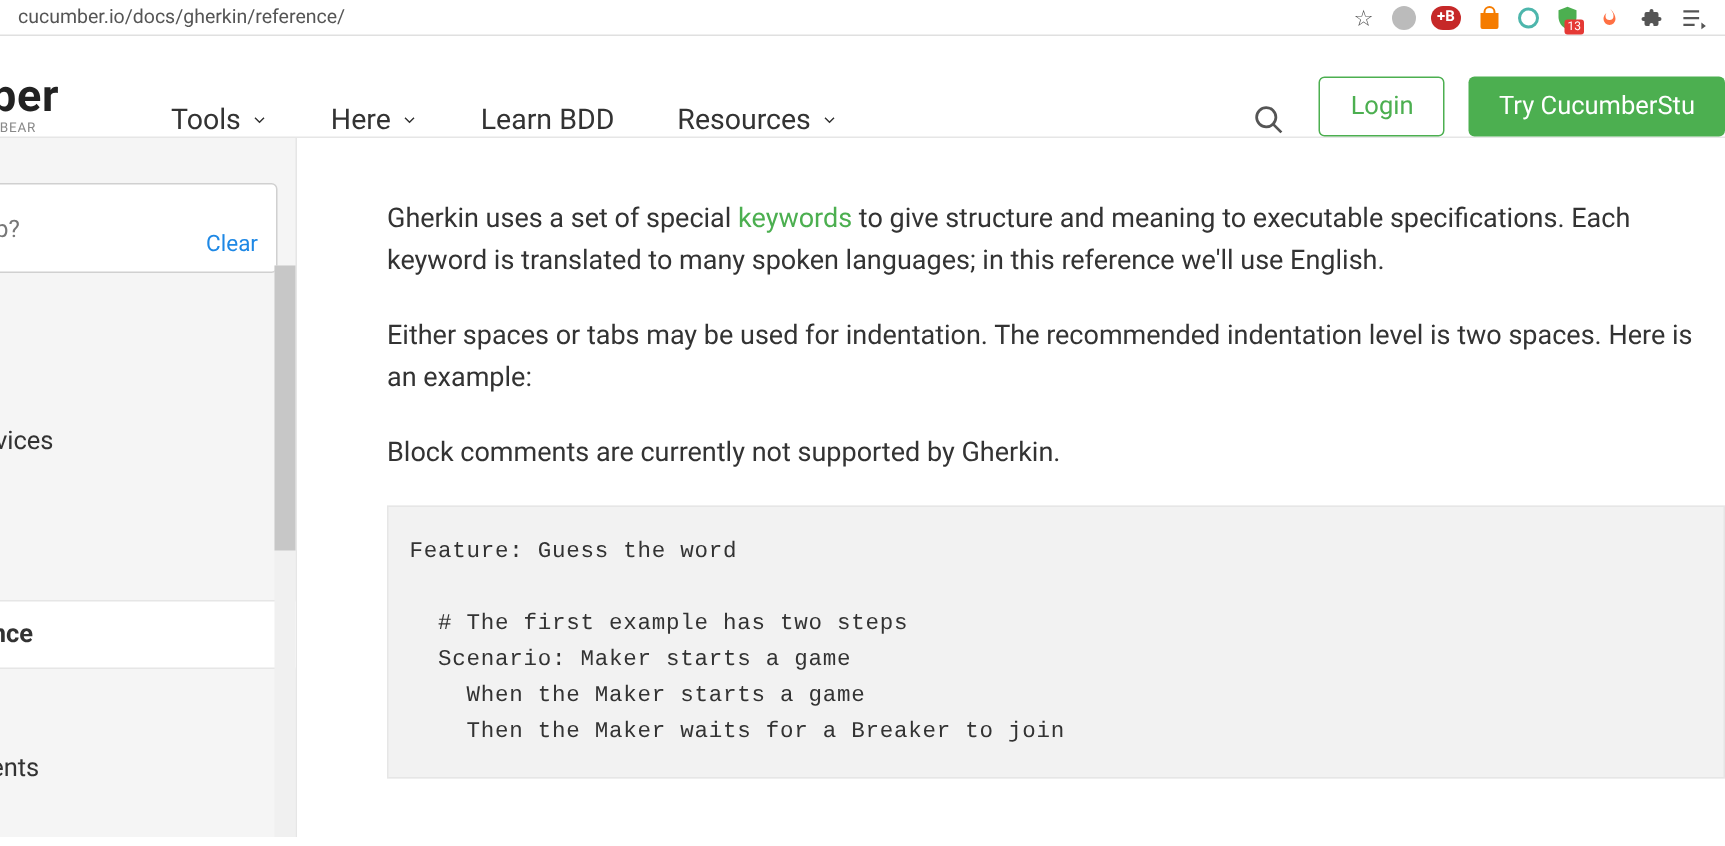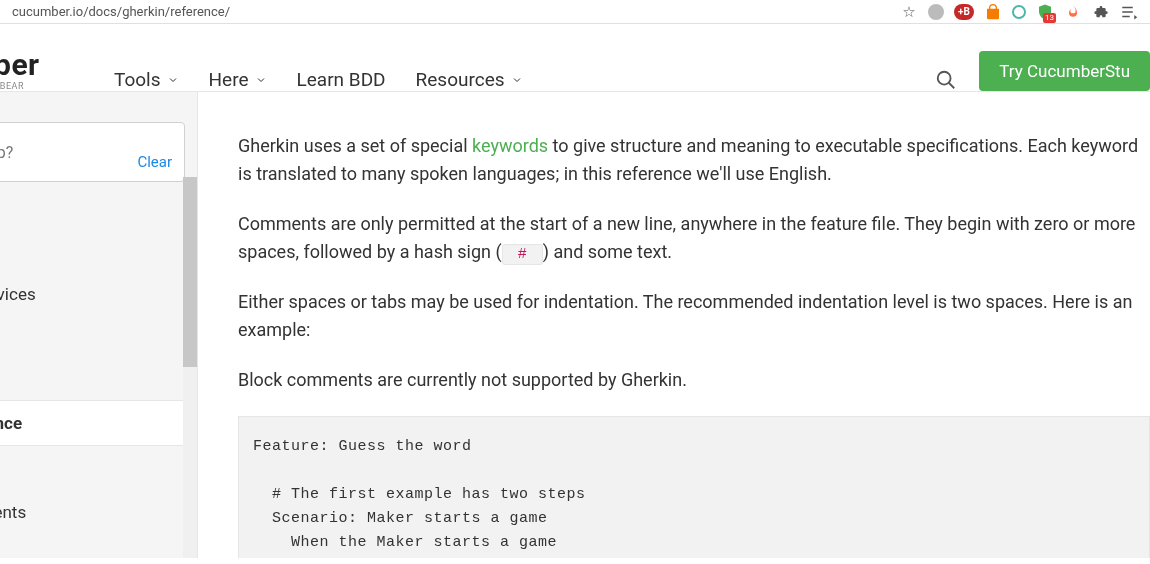--- a/index.html
+++ b/index.html
@@ -49,21 +49,21 @@
     padding-right: 0;
   }
   .logo-frag {
     line-height: 1;
     padding-left: 0;
     margin-left: -6px;
     width: 90px;
   }
   .logo-top { font-size: 30px; font-weight: 700; letter-spacing: 0.5px; color: #222; }
   .logo-sub { font-size: 9px; letter-spacing: 0.5px; color: #888; margin-top: 2px; }
-  .nav-links { display: flex; gap: 30px; margin-left: 30px; font-size: 19px; color: #333; }
+  .nav-links { display: flex; gap: 42px; margin-left: 30px; font-size: 19px; color: #333; }
   .nav-item { display: flex; align-items: center; gap: 6px; cursor: pointer; }
   .chev { width: 12px; height: 12px; }
   .nav-spacer { flex: 1; }
   .search-ic { color: #444; margin-right: 22px; display: flex; }
   .btn {
     height: 40px;
     padding: 0 20px;
     display: flex;
     align-items: center;
     border-radius: 4px;
@@ -138,21 +138,21 @@
     width: 14px;
     height: 190px;
     background: #c7c7c7;
     border-radius: 0;
   }
 
   
   .content {
     flex: 1;
     background: #fff;
-    padding: 40px 0 0 40px;
+    padding: 40px 0 0 60px;
     overflow: hidden;
     position: relative;
   }
   .para { font-size: 18px; line-height: 1.55; color: #333; margin-bottom: 22px; max-width: 100%; }
   .kw { color: #4caf50; }
   .inline-code {
     background: #f2f2f2;
     border: 1px solid #e6e6e6;
     border-radius: 3px;
     padding: 1px 6px;
@@ -241,20 +241,23 @@
         </svg>
     </div>
   </div>
   <div class="nav-spacer"></div>
   <div class="search-ic">
     <svg width="22" height="22" viewBox="0 0 24 24">
         <circle cx="10" cy="10" r="7" fill="none" stroke="#555" stroke-width="2"></circle>
         <line x1="15" y1="15" x2="21" y2="21" stroke="#555" stroke-width="2"></line>
       </svg>
   </div>
+  <div class="btn btn-outline">
+    <span>Login</span>
+  </div>
   <div class="btn btn-solid">
     <span>Try CucumberStu</span>
   </div>
 </div>
 
 <div class="workspace">
 
   <div class="sidebar">
     <div class="side-search">
       <span class="ph">e help?</span>
@@ -269,23 +272,20 @@
       <div class="side-li">rguments</div>
     </div>
     <div class="scroll-track"></div>
     <div class="scroll-thumb"></div>
   </div>
 
   <div class="content">
     <p class="para">
       <span>Gherkin uses a set of special </span><a class="kw">keywords</a><span> to give structure and meaning to executable specifications. Each keyword is translated to many spoken languages; in this reference we'll use English.</span>
     </p>
-    <p class="para">
-      <span>Comments are only permitted at the start of a new line, anywhere in the feature file. They begin with zero or more spaces, followed by a hash sign (</span><code class="inline-code"> # </code><span>) and some text.</span>
-    </p>
     <p class="para">Either spaces or tabs may be used for indentation. The recommended indentation level is two spaces. Here is an example:</p>
     <p class="para">Block comments are currently not supported by Gherkin.</p>
     <div class="codeblock">Feature: Guess the word
 
   # The first example has two steps
   Scenario: Maker starts a game
     When the Maker starts a game
     Then the Maker waits for a Breaker to join</div>
   </div>
 </div>

